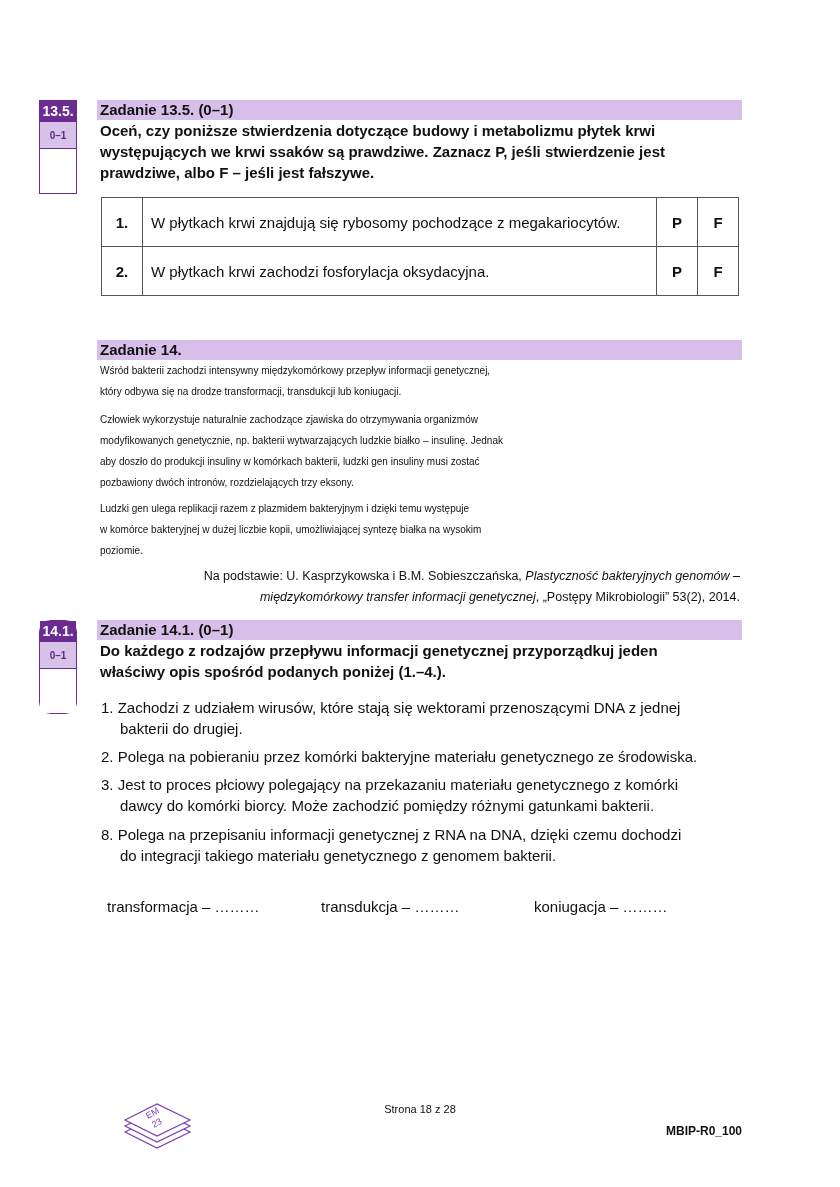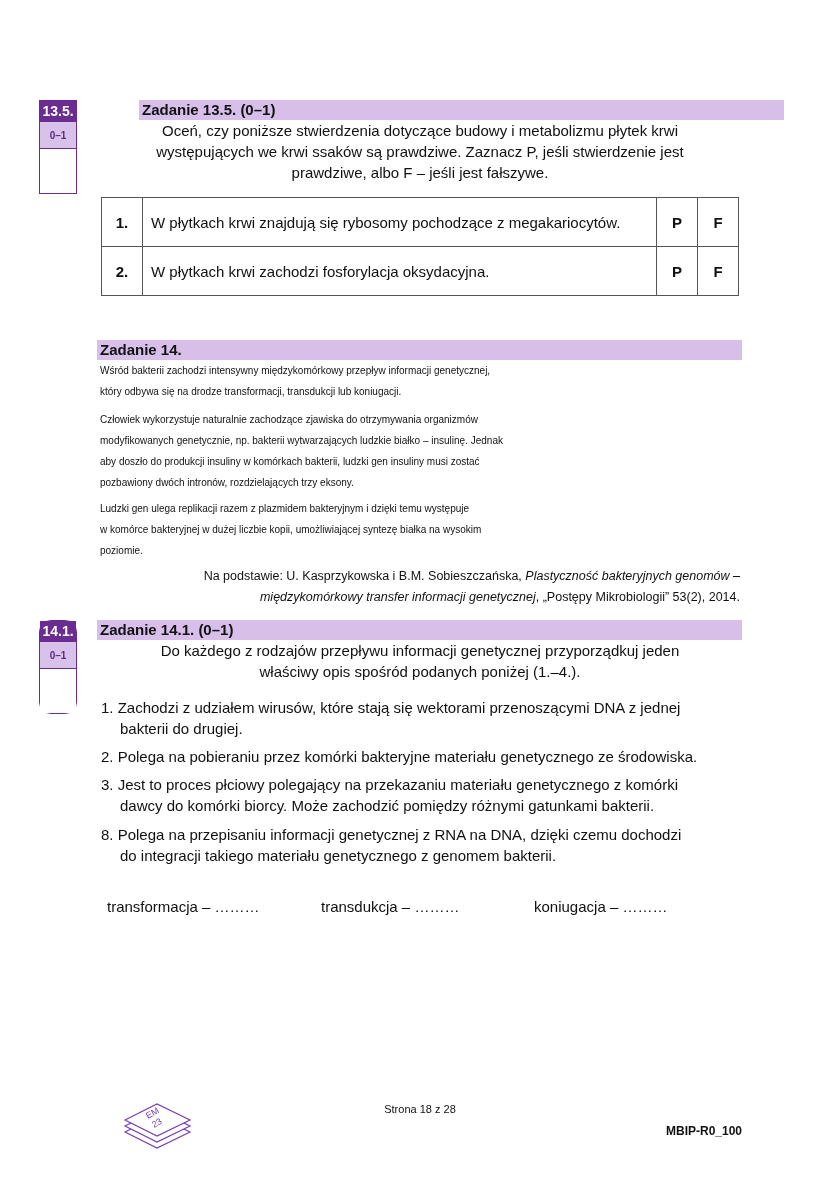--- a/index.html
+++ b/index.html
@@ -10,21 +10,21 @@
   .score-box { position: absolute; left: 39px; width: 38px; border: 1.5px solid #6a2c91; box-sizing: border-box; }
   .score-box .num { height: 20px; background: #6a2c91; color: #fff; font-weight: bold; font-size: 14px;
                     display: flex; align-items: center; justify-content: center; }
   .score-box .pts { height: 26px; background: #d9c2ea; color: #5a2a7e; font-size: 10px; font-weight: bold;
                     display: flex; align-items: center; justify-content: center; border-top: 1px solid #6a2c91; border-bottom: 1.5px solid #6a2c91; }
   .score-box .blank { height: 44px; background: #fff; }
 
   .task-header { position: absolute; left: 97px; width: 645px; height: 20px; background: #d8bfe9;
                  font-weight: bold; font-size: 15px; line-height: 20px; padding-left: 3px; box-sizing: border-box; }
 
-  .bold-p { position: absolute; left: 100px; width: 640px; font-weight: normal; font-size: 15px; line-height: 21px; text-align: center; }
+  .bold-p { position: absolute; left: 100px; width: 640px; font-weight: bold; font-size: 15px; line-height: 21px; }
   .para { position: absolute; left: 100px; width: 640px; font-size: 10px; line-height: 21px; }
 
   table.pf { position: absolute; left: 101px; top: 197px; width: 638px; border-collapse: collapse; font-size: 15px; }
   table.pf td { border: 1px solid #555; height: 46px; }
   table.pf td.n { width: 38px; text-align: center; font-weight: bold; }
   table.pf td.s { padding-left: 8px; }
   table.pf td.c { width: 38px; text-align: center; font-weight: bold; }
 
   .source { position: absolute; left: 150px; width: 590px; text-align: right; font-size: 12.5px; line-height: 21px; }
 
@@ -39,21 +39,21 @@
 </style>
 </head>
 <body>
 
 <div class="score-box" style="top:100px;">
   <div class="num">13.5.</div>
   <div class="pts">0–1</div>
   <div class="blank"></div>
 </div>
 
-<div class="task-header" style="top:100px;margin-left:42px;">Zadanie 13.5. (0–1)</div>
+<div class="task-header" style="top:100px;">Zadanie 13.5. (0–1)</div>
 
 <div class="bold-p" style="top:120px;">
   <div>Oceń, czy poniższe stwierdzenia dotyczące budowy i metabolizmu płytek krwi</div>
   <div>występujących we krwi ssaków są prawdziwe. Zaznacz P, jeśli stwierdzenie jest</div>
   <div>prawdziwe, albo F – jeśli jest fałszywe.</div>
 </div>
 
 <table class="pf">
   <tbody>
       <tr>

